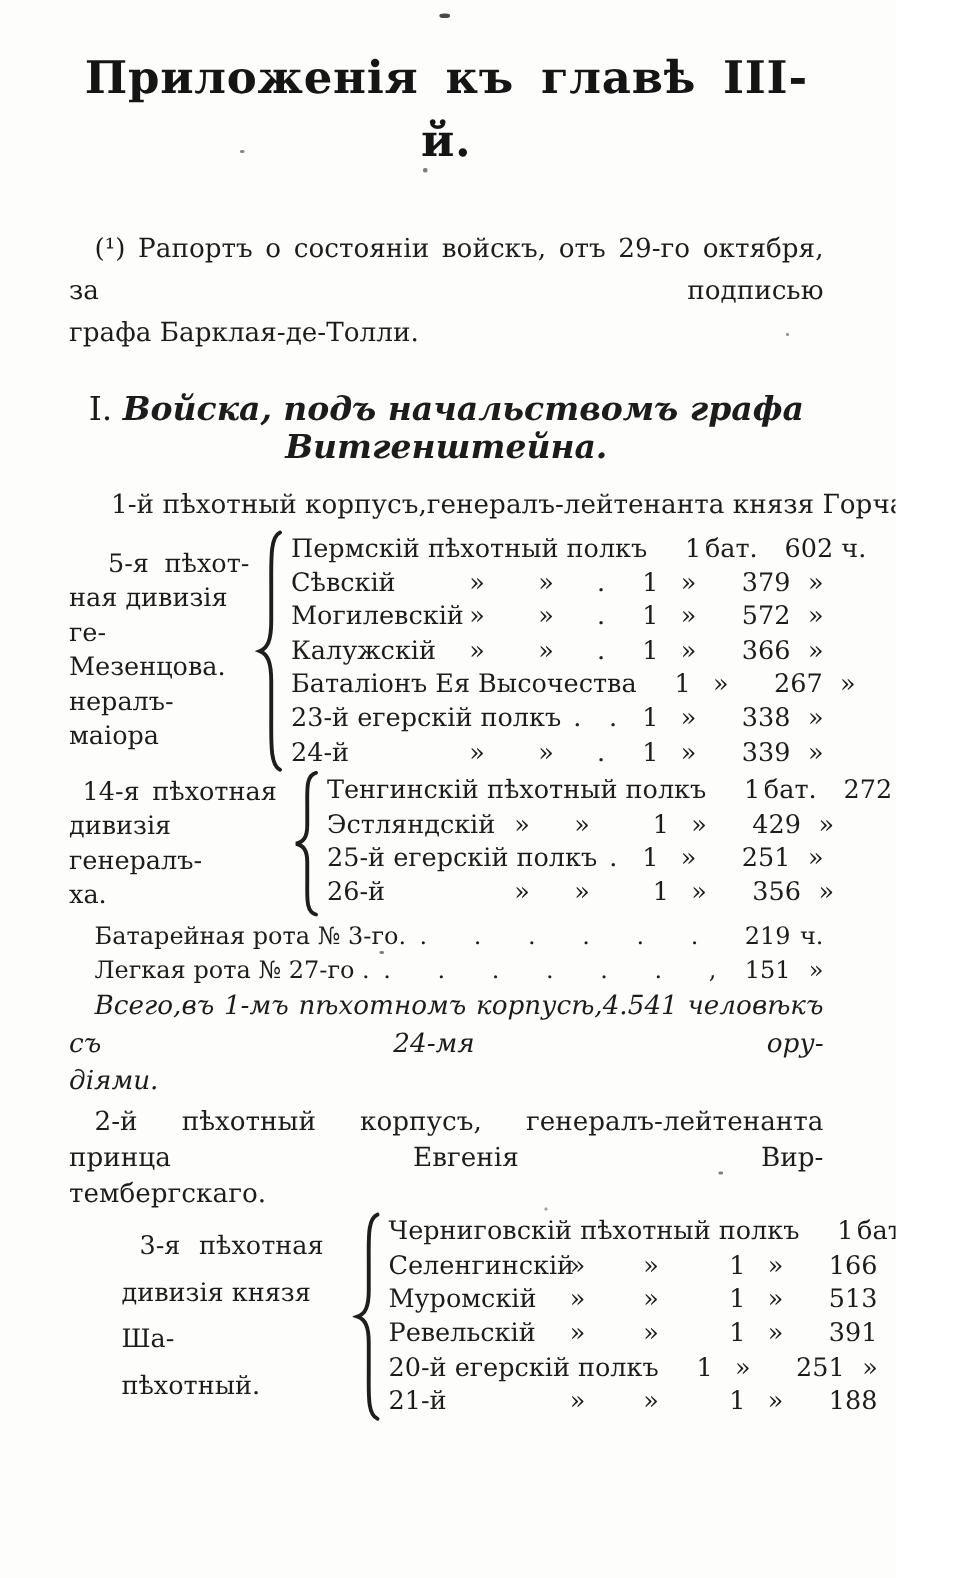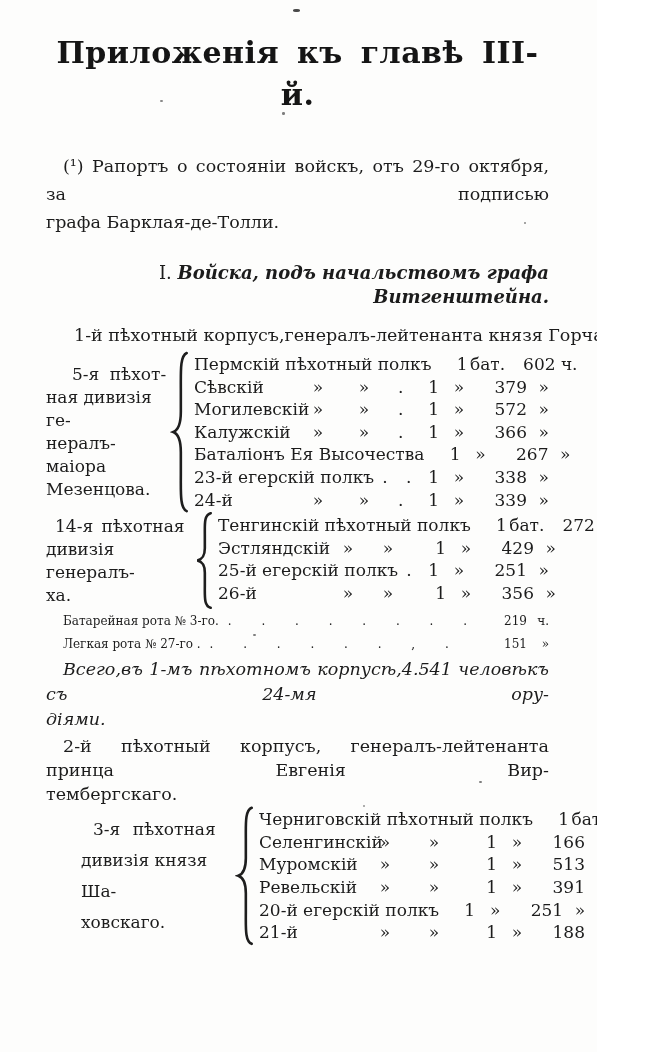--- a/index.html
+++ b/index.html
@@ -19,21 +19,21 @@
     font-size:30px;line-height:42px;
     font-weight:bold;
     text-align:center;
     letter-spacing:0.5px;word-spacing:7px;
     color:#151515;
   }
   .footnote{margin:36px 0 0;font-size:17.5px;line-height:28px;}
   .pline{display:block;}
   .jline{text-align:justify;text-align-last:justify;}
   .footnote .l1{text-indent:17px;}
-  .sheading{margin:25px 0 13px;font-size:18px;line-height:24px;text-align:right;}
+  .sheading{margin:25px 0 13px;font-size:22px;line-height:24px;text-align:center;}
   .sheading .it{font-style:italic;font-weight:bold;}
   .corps{
     margin:9px 0 0;font-size:17.5px;line-height:26px;
     text-indent:28px;text-align:justify;text-align-last:justify;
     white-space:nowrap;
   }
   
   .group{display:flex;align-items:stretch;}
   #group-0{margin-top:5px;}
   #group-1{margin-top:3px;}
@@ -66,21 +66,21 @@
   .cbat{text-align:right;}
   .flexrow .cbat{flex:0 0 28px;}
   .cbatu{text-align:center;}
   .flexrow .cbatu{flex:0 0 40px;}
   .ccount{text-align:right;}
   .flexrow .ccount{flex:0 0 48px;}
   .ccu{text-align:right;}
   .flexrow .ccu{flex:0 0 22px;}
   
   #artillery{margin-top:3px;}
-  .arow{display:flex;height:23px;line-height:23px;font-size:12px;padding-left:17px;white-space:nowrap;}
+  .arow{display:flex;height:23px;line-height:23px;font-size:16px;padding-left:17px;white-space:nowrap;}
   .aname{flex:0 0 auto;}
   .adots{flex:1 1 auto;min-width:0;overflow:hidden;padding-left:9px;word-spacing:26px;}
   .acount{flex:0 0 48px;text-align:right;}
   .aunit{flex:0 0 22px;text-align:right;}
   
   .para{font-size:17.5px;line-height:25px;margin:0;}
   .para.total{margin-top:1px;font-style:italic;}
   .para.c2h{margin-top:2px;line-height:24px;}
   .para .l1{text-indent:17px;}
   
@@ -116,22 +116,22 @@
     <span>I.</span>
     <span class="it">Войска, подъ начальствомъ графа Витгенштейна.</span>
   </p>
 
   <p class="corps">1-й пѣхотный корпусъ,генералъ-лейтенанта князя Горчакова 2-го.</p>
 
   <div id="group-0" class="group">
       <div class="glabel">
         <div class="lline l0">5-я пѣхот-</div>
         <div class="lline l1">ная дивизія ге-</div>
+        <div class="lline l3">Мезенцова.</div>
         <div class="lline l2">нералъ-маіора</div>
-        <div class="lline l3">Мезенцова.</div>
       </div>
       <div class="gbrace">
         <svg viewBox="0 0 24 160" preserveAspectRatio="none">
           <path d="M20,2 C12,5 13,20 13,38 L13,60 C13,73 10,78 4,80 C10,82 13,87 13,100 L13,122 C13,140 12,155 20,158" fill="none" stroke="#1e1e1e" stroke-width="2.6" stroke-linecap="round" vector-effect="non-scaling-stroke"></path>
         </svg>
       </div>
       <div class="grows">
         <div class="trow flexrow">
           <span class="cname">Пермскій пѣхотный полкъ</span>
           <span class="cdots">. . .</span>
@@ -271,21 +271,21 @@
 
   <p class="para c2h">
     <span class="pline jline l1">2-й пѣхотный корпусъ, генералъ-лейтенанта принца Евгенія Вир-</span>
     <span class="pline">тембергскаго.</span>
   </p>
 
   <div id="group-2" class="group">
       <div class="glabel">
         <div class="lline l0">3-я пѣхотная</div>
         <div class="lline l1">дивизія князя Ша-</div>
-        <div class="lline l2">ховскаго.</div>
+        <div class="lline l2">пѣхотный.</div>
       </div>
       <div class="gbrace">
         <svg viewBox="0 0 24 160" preserveAspectRatio="none">
           <path d="M20,2 C12,5 13,20 13,38 L13,60 C13,73 10,78 4,80 C10,82 13,87 13,100 L13,122 C13,140 12,155 20,158" fill="none" stroke="#1e1e1e" stroke-width="2.6" stroke-linecap="round" vector-effect="non-scaling-stroke"></path>
         </svg>
       </div>
       <div class="grows">
         <div class="trow flexrow">
           <span class="cname">Черниговскій пѣхотный полкъ</span>
           <span class="cdots">.</span>

